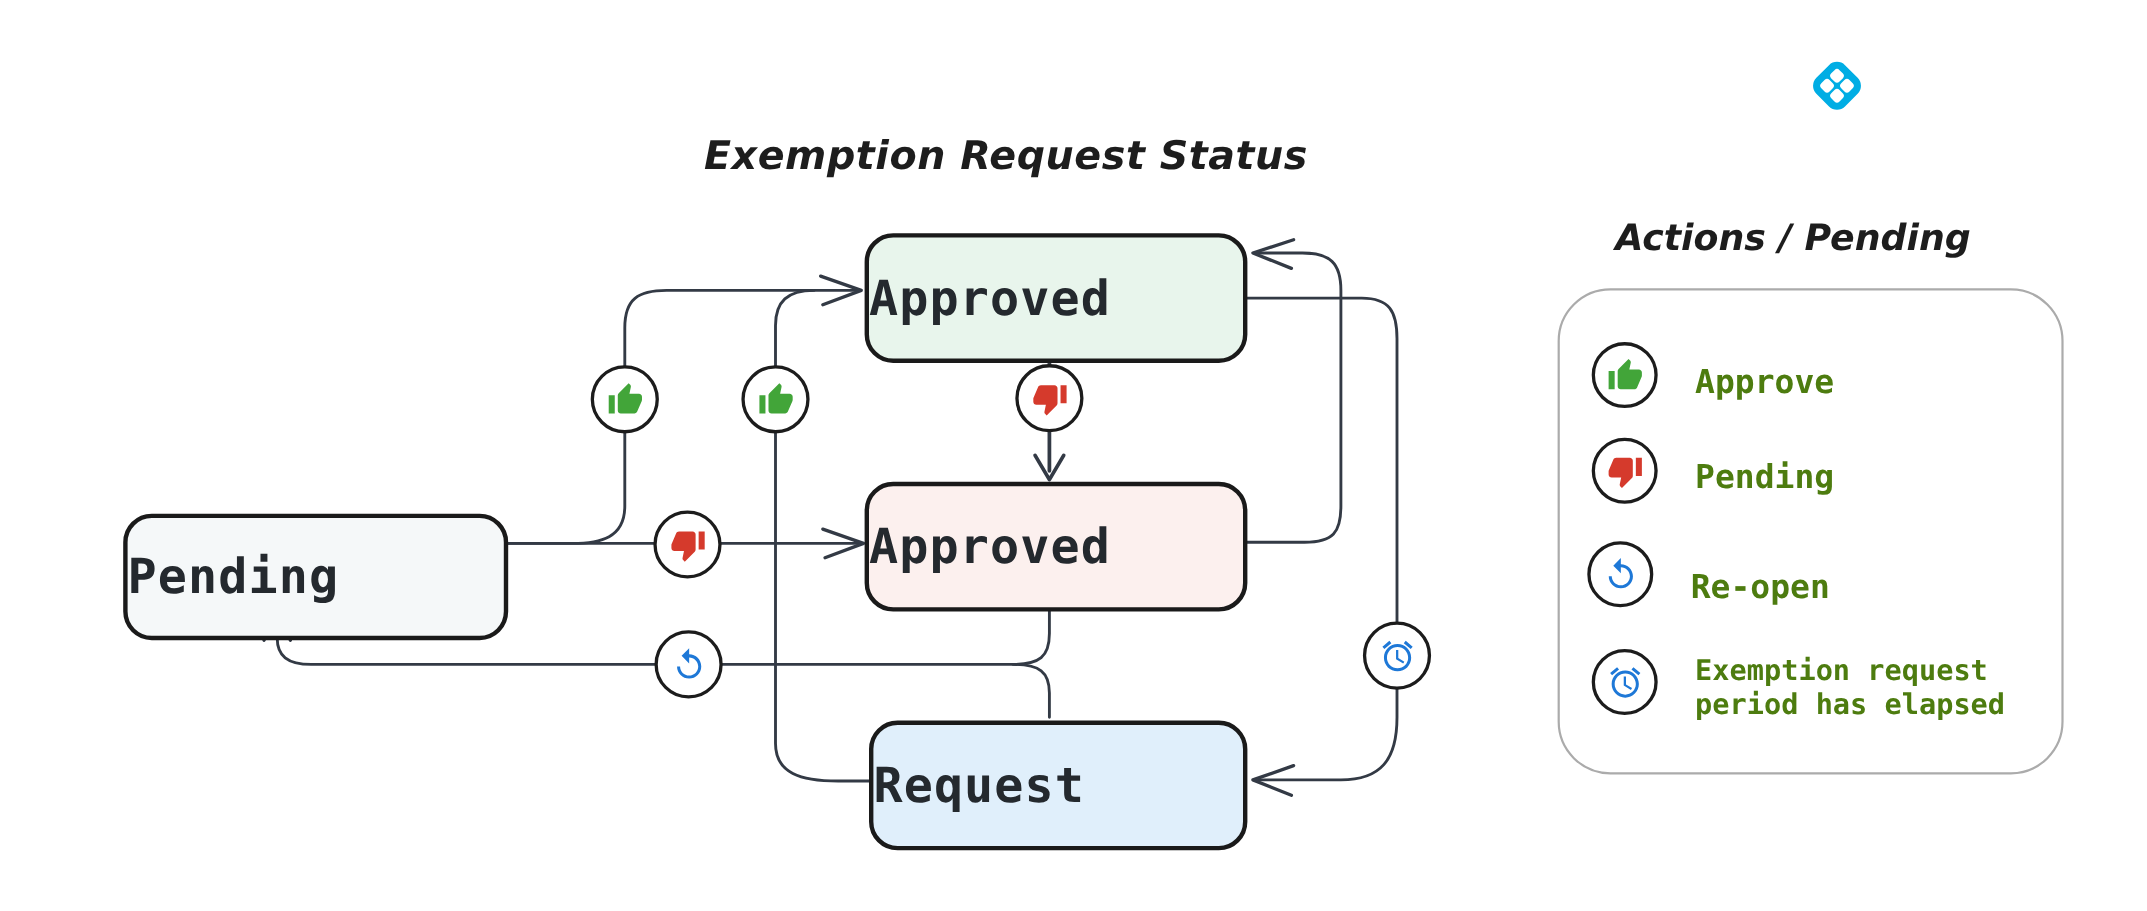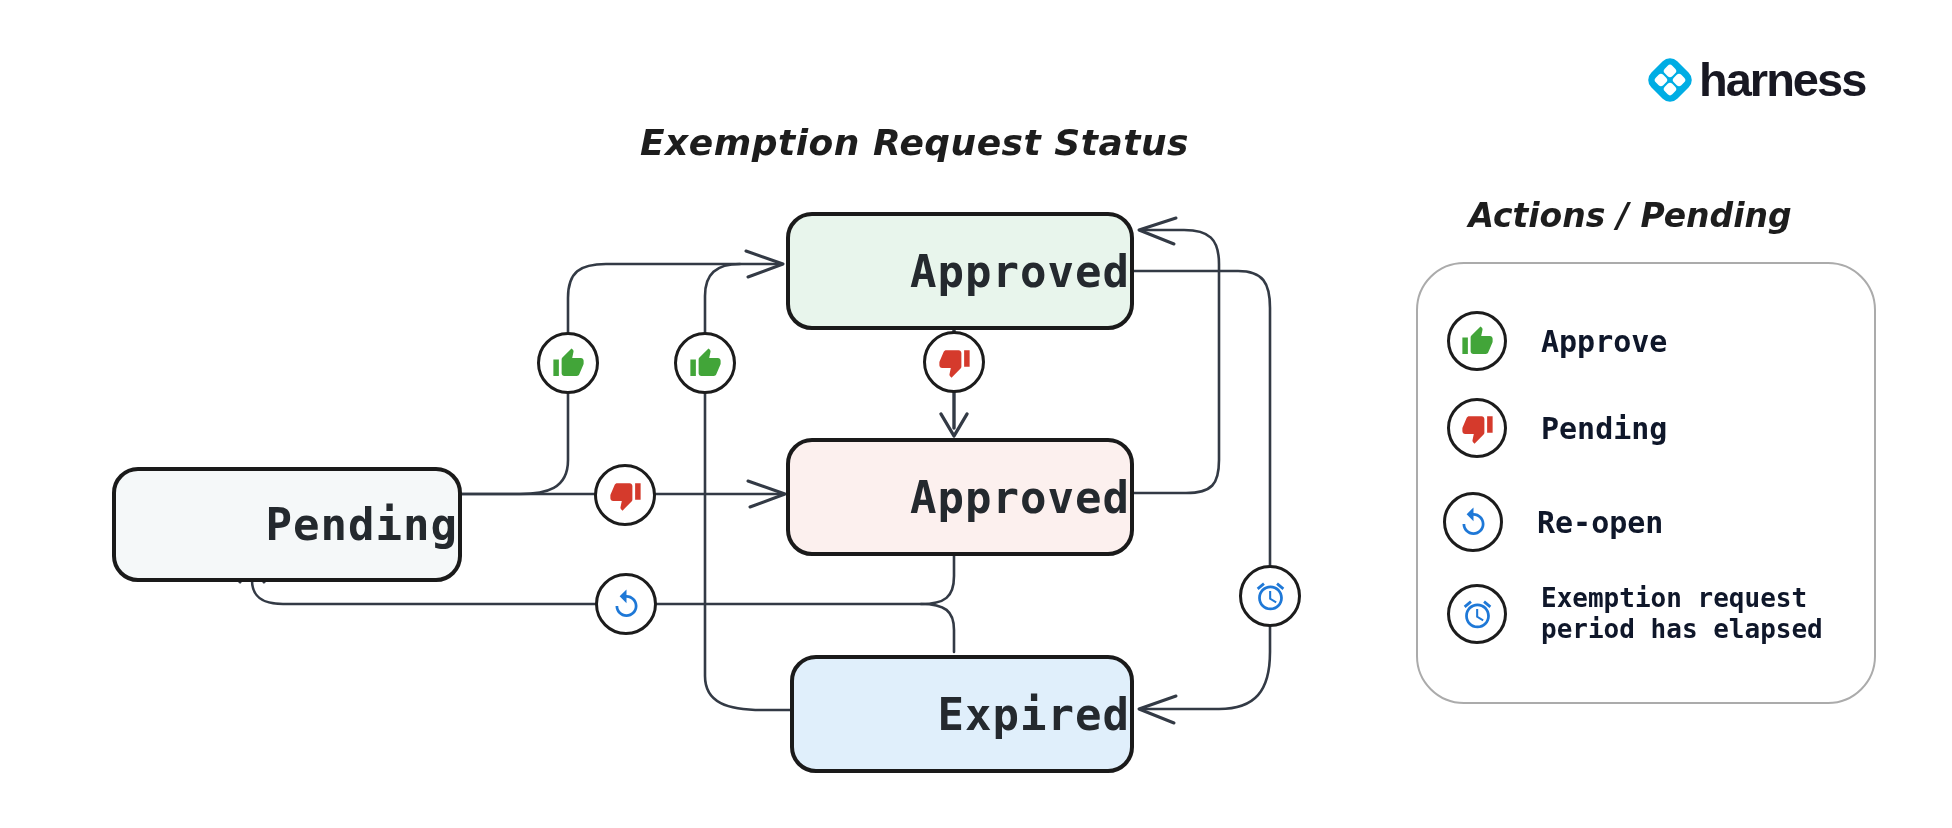--- a/index.html
+++ b/index.html
@@ -4,36 +4,36 @@
 <style>
   html,body{margin:0;padding:0;background:#ffffff;}
   .canvas{position:relative;width:1952px;height:828px;background:#ffffff;overflow:hidden;
           font-family:"DejaVu Sans Mono","Liberation Mono",monospace;}
   svg.edges{position:absolute;left:0;top:0;z-index:1;}
   .hand{font-family:"DejaVu Sans","Liberation Sans",sans-serif;font-style:italic;font-weight:600;color:#1d1d1d;}
   .diagram-title{position:absolute;left:640px;top:122px;width:640px;text-align:left;font-size:36px;letter-spacing:.5px;z-index:3;}
   .legend-title{position:absolute;left:1430px;top:196px;width:400px;text-align:center;font-size:33px;z-index:3;}
 
   .state{position:absolute;z-index:2;border:4.5px solid #1a1a1a;border-radius:26px;
-         display:flex;align-items:center;justify-content:flex-end;}
+         display:flex;align-items:center;justify-content:flex-start;}
   .state span{font-size:44px;font-weight:600;color:#24292e;letter-spacing:1px;}
   .st-pending {left:112px;top:443px;width:342px;height:107px;background:#f5f8f9;margin-top:24px;}
   .st-approved{left:786px;top:212px;width:340px;height:110px;background:#e8f5ec;}
   .st-rejected{left:786px;top:438px;width:340px;height:110px;background:#fcf0ee;}
   .st-expired {left:790px;top:655px;width:336px;height:110px;background:#e0effb;}
 
   .badge{position:absolute;z-index:4;width:62px;height:62px;border-radius:50%;background:#ffffff;
          border:3px solid #1c1c1c;display:flex;align-items:center;justify-content:center;box-sizing:border-box;}
   .badge svg{width:32px;height:32px;display:block;}
 
   .legend-panel{position:absolute;left:1416px;top:262px;width:456px;height:438px;z-index:2;
                 background:#ffffff;border:2.5px solid #ababab;border-radius:48px;}
   .legend-row{position:absolute;z-index:4;display:flex;align-items:center;}
   .legend-row .badge{position:static;flex:0 0 auto;width:60px;height:60px;}
-  .legend-label{margin-left:34px;font-size:30px;font-weight:600;color:#0f172a;}
+  .legend-label{margin-left:34px;font-size:30px;font-weight:600;color:#4d7c0f;margin-top:12px;}
   .legend-label.small{font-size:26px;line-height:31px;width:330px;}
 
   .logo{position:absolute;left:1644px;top:52px;display:flex;align-items:center;z-index:3;}
   .logo svg{width:52px;height:52px;display:block;}
   .logo-text{font-family:"Liberation Sans","DejaVu Sans",sans-serif;font-size:47px;font-weight:700;
              color:#181822;letter-spacing:-2px;margin-left:3px;}
 </style>
 </head>
 <body>
 
@@ -73,21 +73,21 @@
   <div class="state st-pending">
     <span>Pending</span>
   </div>
   <div class="state st-approved">
     <span>Approved</span>
   </div>
   <div class="state st-rejected">
     <span>Approved</span>
   </div>
   <div class="state st-expired">
-    <span>Expired</span>
+    <span>Request</span>
   </div>
 
   <div class="badge" style="left:537px;top:332px;">
     <span style="color: rgb(66, 165, 57); display: flex;">
         <svg viewBox="0 0 24 24" fill="currentColor" style="width: 33px; height: 33px;">
           <path d="M1 21h4V9H1v12zM23 10c0-1.1-.9-2-2-2h-6.31l.95-4.57.03-.32c0-.41-.17-.79-.44-1.06L14.17 1 7.59 7.59C7.22 7.95 7 8.45 7 9v10c0 1.1.9 2 2 2h9c.83 0 1.54-.5 1.84-1.22l3.02-7.05c.09-.23.14-.47.14-.73v-2z"></path>
         </svg>
       </span>
   </div>
   <div class="badge" style="left:674px;top:332px;">
@@ -143,21 +143,21 @@
     <div class="badge">
       <span style="color: rgb(213, 58, 44); display: flex;">
           <svg viewBox="0 0 24 24" fill="currentColor" style="width: 33px; height: 33px;">
             <path d="M15 3H6c-.83 0-1.54.5-1.84 1.22l-3.02 7.05c-.09.23-.14.47-.14.73v2c0 1.1.9 2 2 2h6.31l-.95 4.57-.03.32c0 .41.17.79.44 1.06L9.83 23l6.59-6.59c.36-.36.58-.86.58-1.41V5c0-1.1-.9-2-2-2zM19 3v12h4V3h-4z"></path>
           </svg>
         </span>
     </div>
     <span class="legend-label">Pending</span>
   </div>
 
-  <div class="legend-row" style="left:1443px;top:492px;">
+  <div class="legend-row" style="left:1443px;top:492px;align-items:flex-end;">
     <div class="badge">
       <span style="color: rgb(30, 120, 215); display: flex;">
           <svg viewBox="0 0 24 24" fill="currentColor" style="width: 33px; height: 33px;">
             <path d="M12 5V1L7 6l5 5V7c3.31 0 6 2.69 6 6s-2.69 6-6 6-6-2.69-6-6H4c0 4.42 3.58 8 8 8s8-3.58 8-8-3.58-8-8-8z"></path>
           </svg>
         </span>
     </div>
     <span class="legend-label">Re-open</span>
   </div>
 
@@ -177,16 +177,15 @@
         <svg viewBox="0 0 48 48" style="width: 52px; height: 52px;">
           <g transform="rotate(45 24 24)">
             <rect x="7" y="7" width="34" height="34" rx="9.5" fill="#00ade4"></rect>
             <rect x="13.2" y="13.2" width="9.8" height="9.8" rx="3" fill="#fff"></rect>
             <rect x="25" y="13.2" width="9.8" height="9.8" rx="3" fill="#fff"></rect>
             <rect x="13.2" y="25" width="9.8" height="9.8" rx="3" fill="#fff"></rect>
             <rect x="25" y="25" width="9.8" height="9.8" rx="3" fill="#fff"></rect>
           </g>
         </svg>
       </span>
-    <span class="logo-text">harness</span>
   </div>
 
 </div>
 
 </body></html>

